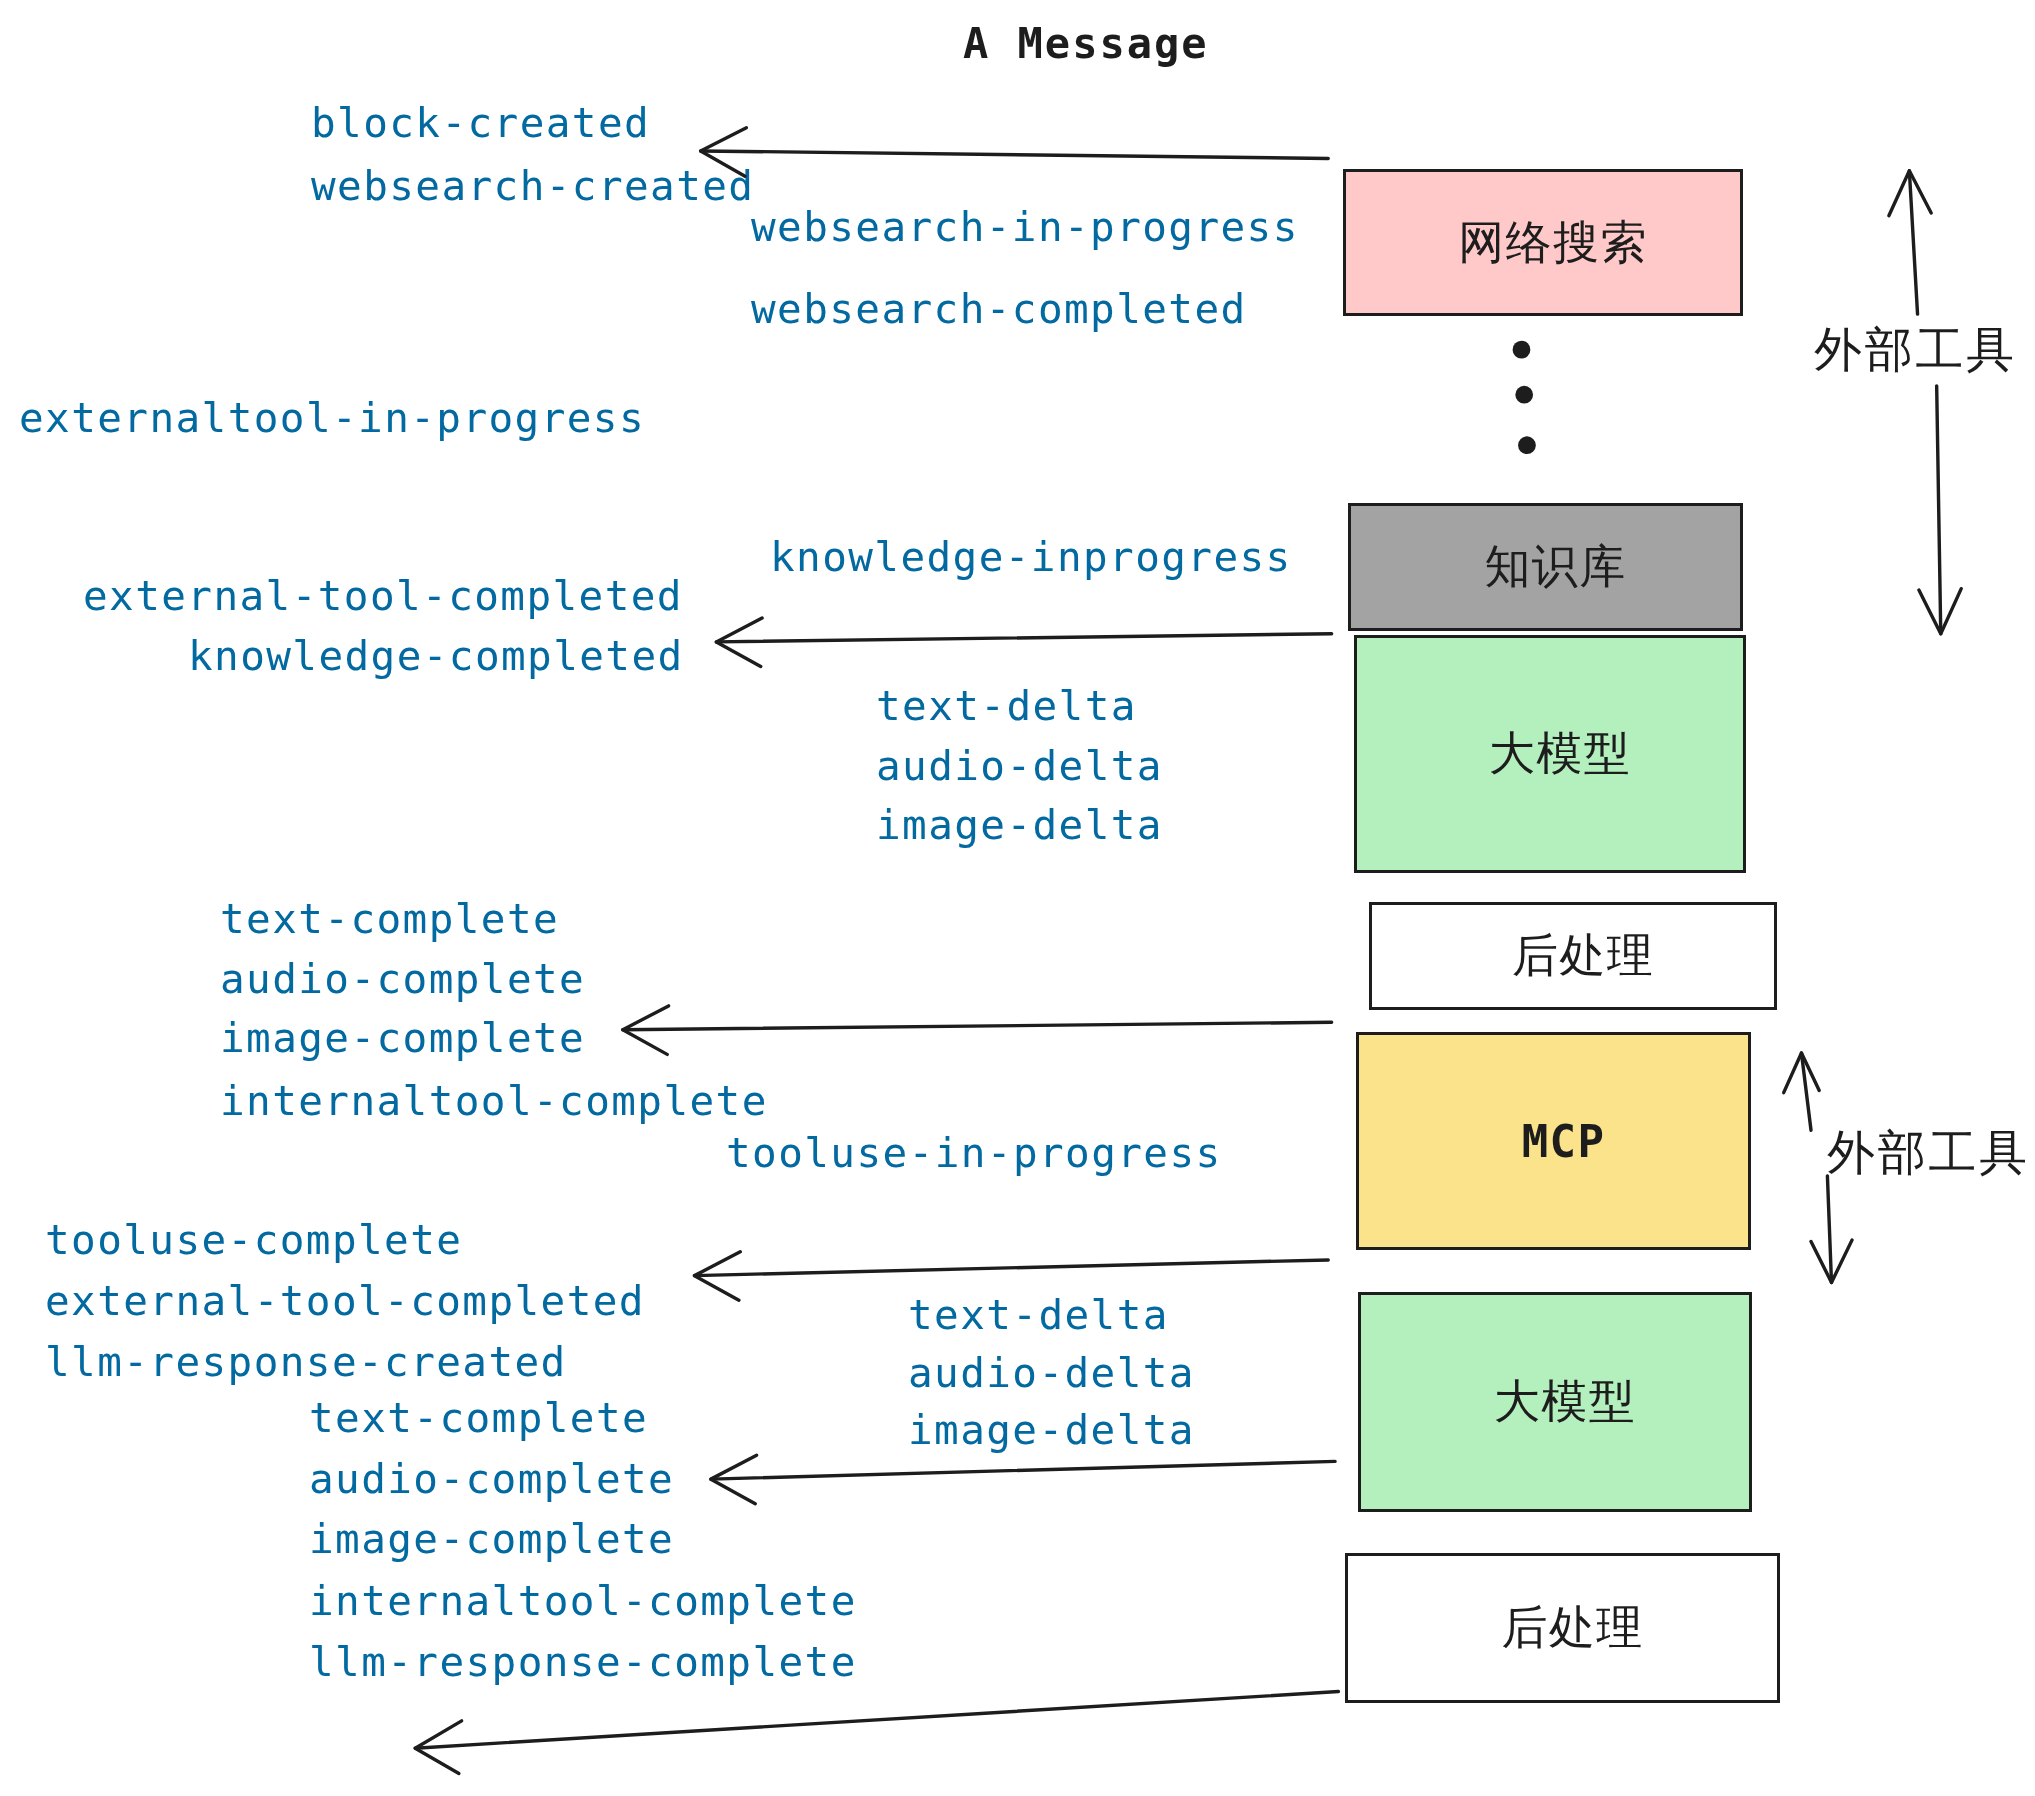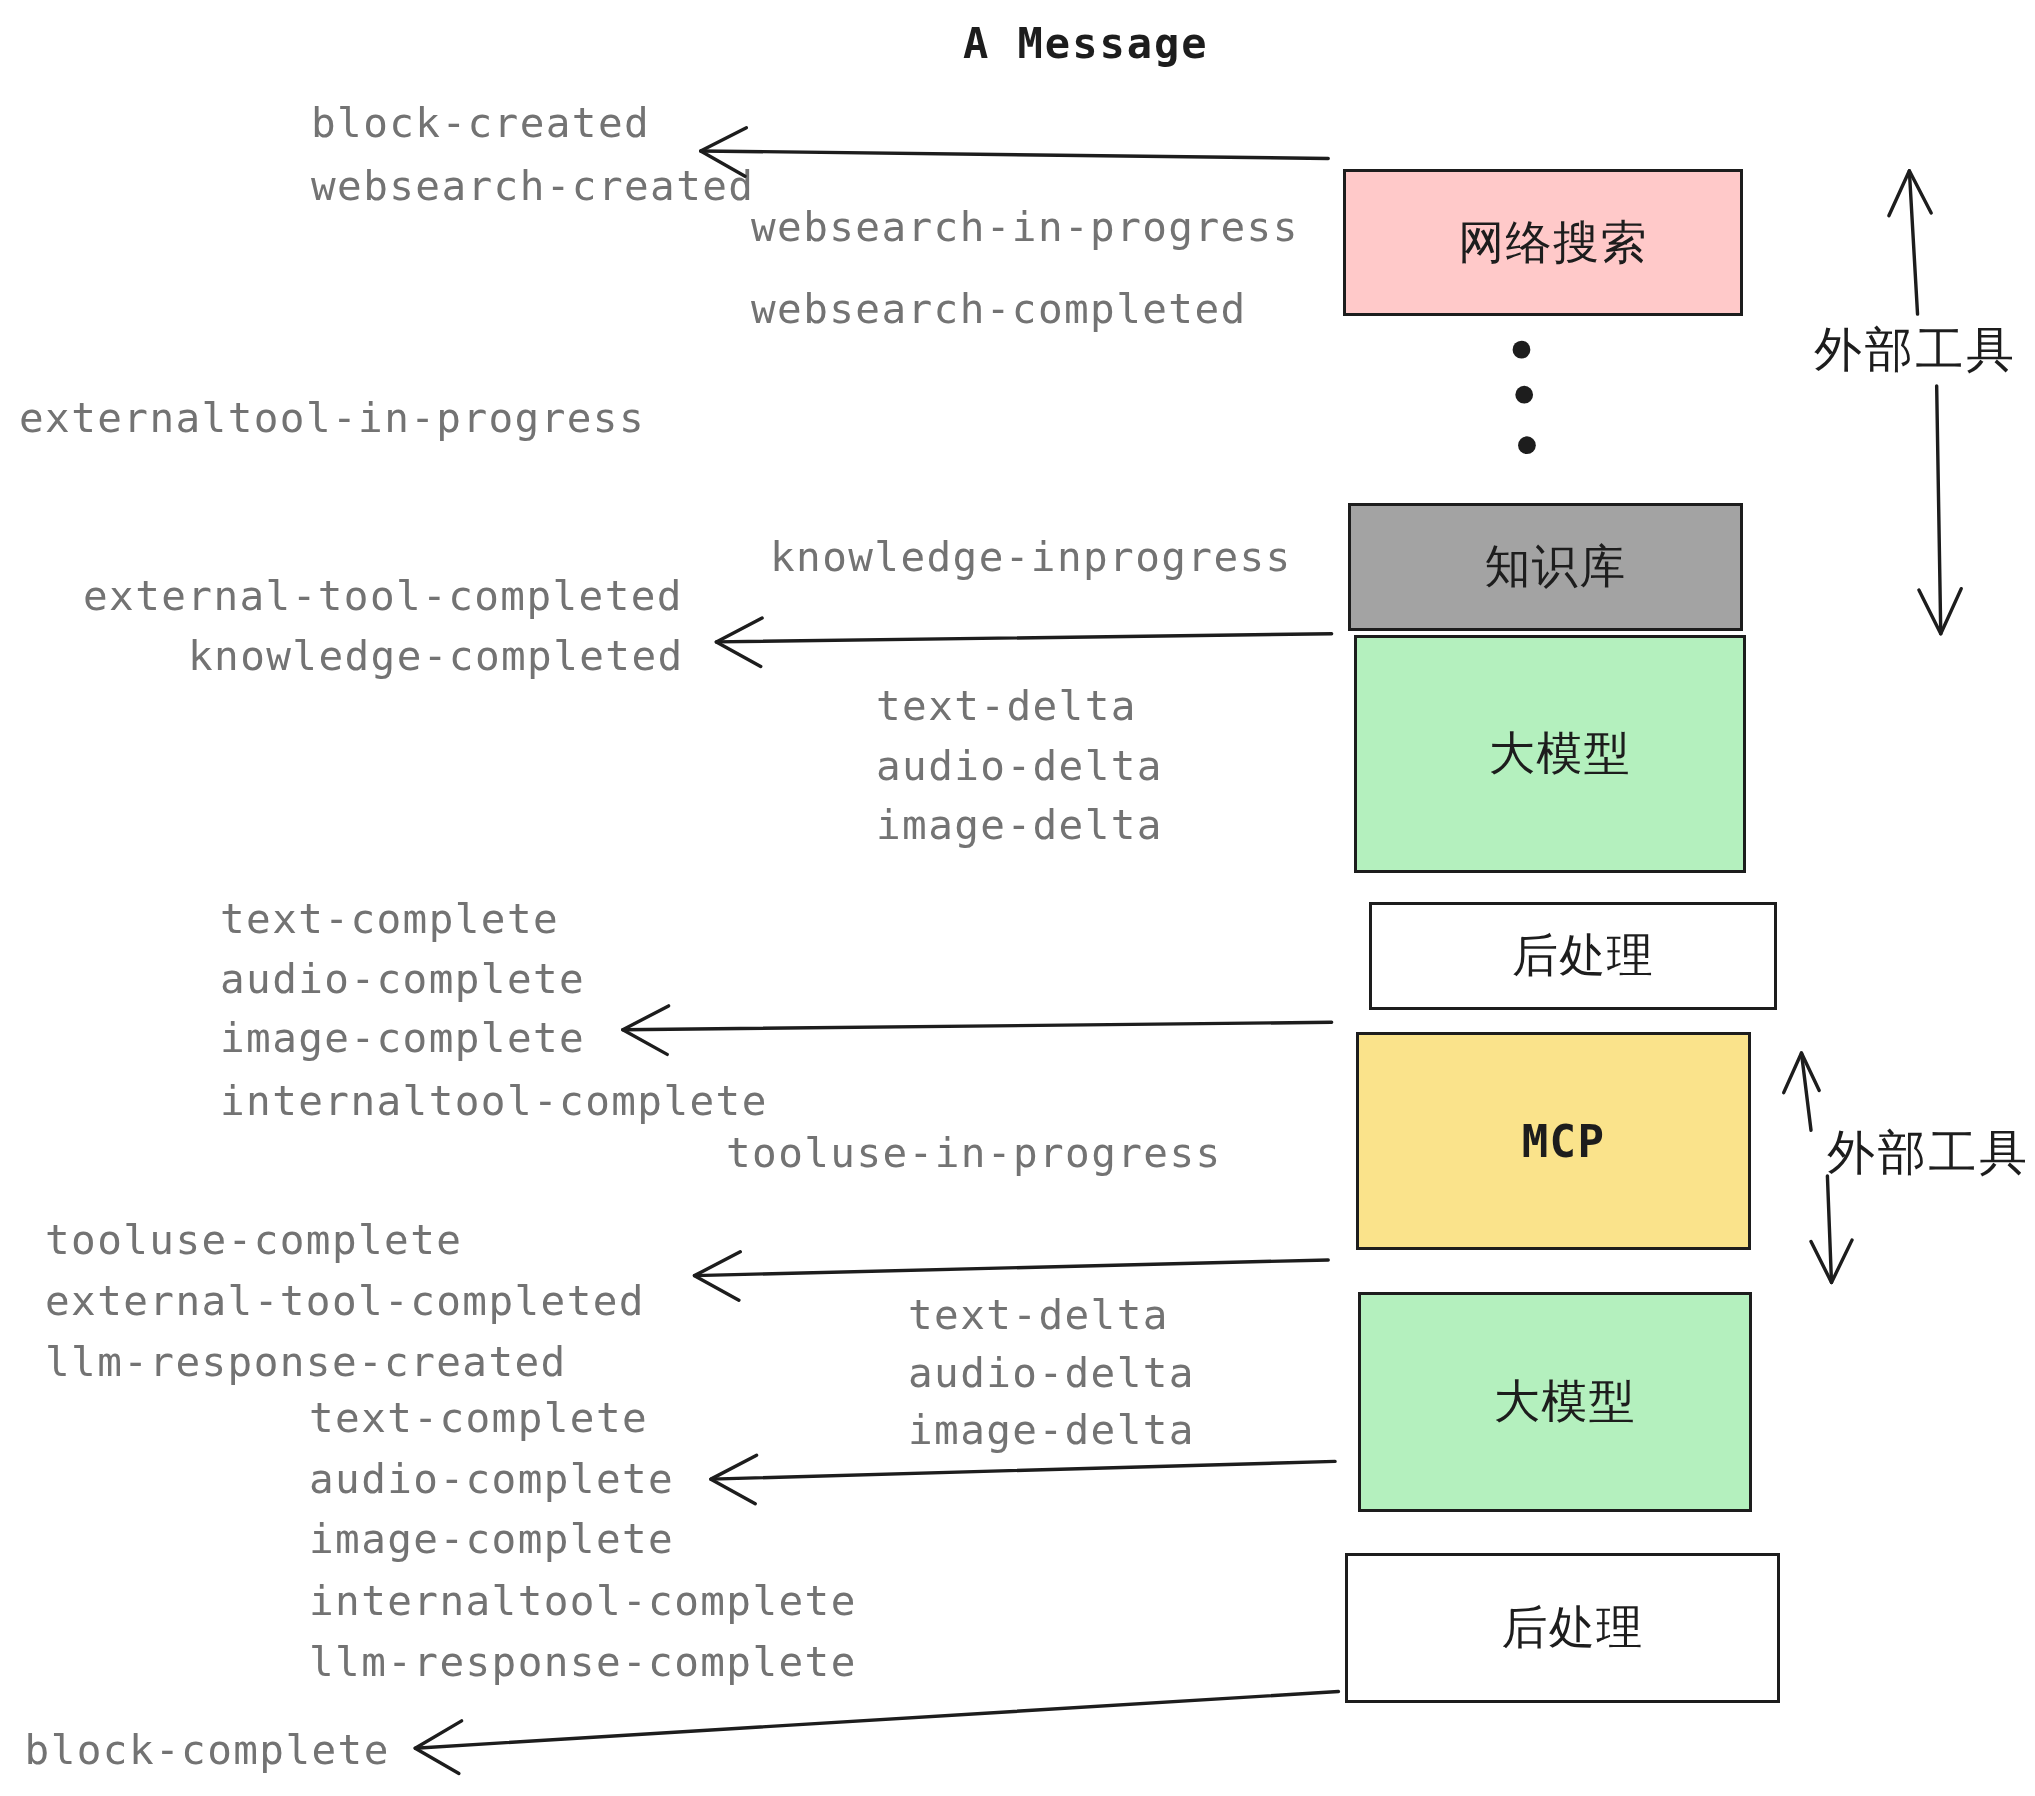--- a/index.html
+++ b/index.html
@@ -1,19 +1,19 @@
 <!DOCTYPE html>
 <html style="font-size:11px"><head>
 <meta charset="utf-8">
 <style>
   html,body{margin:0;padding:0;background:#fff;}
   .canvas{position:relative;width:2035px;height:1796px;background:#ffffff;overflow:hidden;
           font-family:"DejaVu Sans Mono","Liberation Mono",monospace;color:#1d1d1d;}
   .evt{position:absolute;font-size:41px;letter-spacing:1.4px;white-space:nowrap;
-       transform:translateY(-50%);color:#737373;}
+       transform:translateY(-50%);color:#0369a1;}
   .title{position:absolute;font-size:42px;letter-spacing:2px;white-space:nowrap;
          transform:translateY(-50%);font-weight:bold;}
   .box{position:absolute;border:3.4px solid #1d1d1d;display:flex;align-items:center;justify-content:center;
        box-sizing:border-box;font-family:"Liberation Sans",sans-serif;font-size:46px;font-weight:500;
        letter-spacing:1.4px;padding-left:20px;}
   .box.mcp-font{font-family:"DejaVu Sans Mono","Liberation Mono",monospace;font-weight:bold;font-size:44px;}
   .side-label{position:absolute;font-family:"Liberation Sans",sans-serif;font-size:48px;font-weight:500;
         white-space:nowrap;transform:translateY(-50%);letter-spacing:2.7px;}
   svg.overlay{position:absolute;left:0;top:0;pointer-events:none;}
   svg.overlay path{stroke:#1d1d1d;stroke-width:5;fill:none;stroke-linecap:round;stroke-linejoin:round;}
@@ -46,21 +46,20 @@
   <div class="evt" style="left:45px;top:1301px">external-tool-completed</div>
   <div class="evt" style="left:45px;top:1362px">llm-response-created</div>
   <div class="evt" style="left:908px;top:1315px">text-delta</div>
   <div class="evt" style="left:908px;top:1373px">audio-delta</div>
   <div class="evt" style="left:908px;top:1430px">image-delta</div>
   <div class="evt" style="left:309px;top:1418px">text-complete</div>
   <div class="evt" style="left:309px;top:1479px">audio-complete</div>
   <div class="evt" style="left:309px;top:1539px">image-complete</div>
   <div class="evt" style="left:309px;top:1601px">internaltool-complete</div>
   <div class="evt" style="left:309px;top:1662px">llm-response-complete</div>
-  <div class="evt" style="left:24.6px;top:1750px">block-complete</div>
 
   <div class="box" style="left: 1343px; top: 169px; width: 400px; height: 147px; background: rgb(255, 201, 201);">网络搜索</div>
   <div class="box" style="left: 1348px; top: 503px; width: 395px; height: 128px; background: #a3a3a3;">知识库</div>
   <div class="box" style="left: 1354px; top: 635px; width: 392px; height: 238px; background: rgb(180, 240, 190);">大模型</div>
   <div class="box" style="left: 1369px; top: 902px; width: 408px; height: 108px; background: rgb(255, 255, 255);">后处理</div>
   <div class="box mcp-font" style="left: 1356px; top: 1032px; width: 395px; height: 218px; background: rgb(250, 227, 139);">MCP</div>
   <div class="box" style="left: 1358px; top: 1292px; width: 394px; height: 220px; background: rgb(180, 240, 190);">大模型</div>
   <div class="box" style="left: 1345px; top: 1553px; width: 435px; height: 150px; background: rgb(255, 255, 255);">后处理</div>
 
   <div class="side-label" style="left:1814px;top:350px">外部工具</div>

